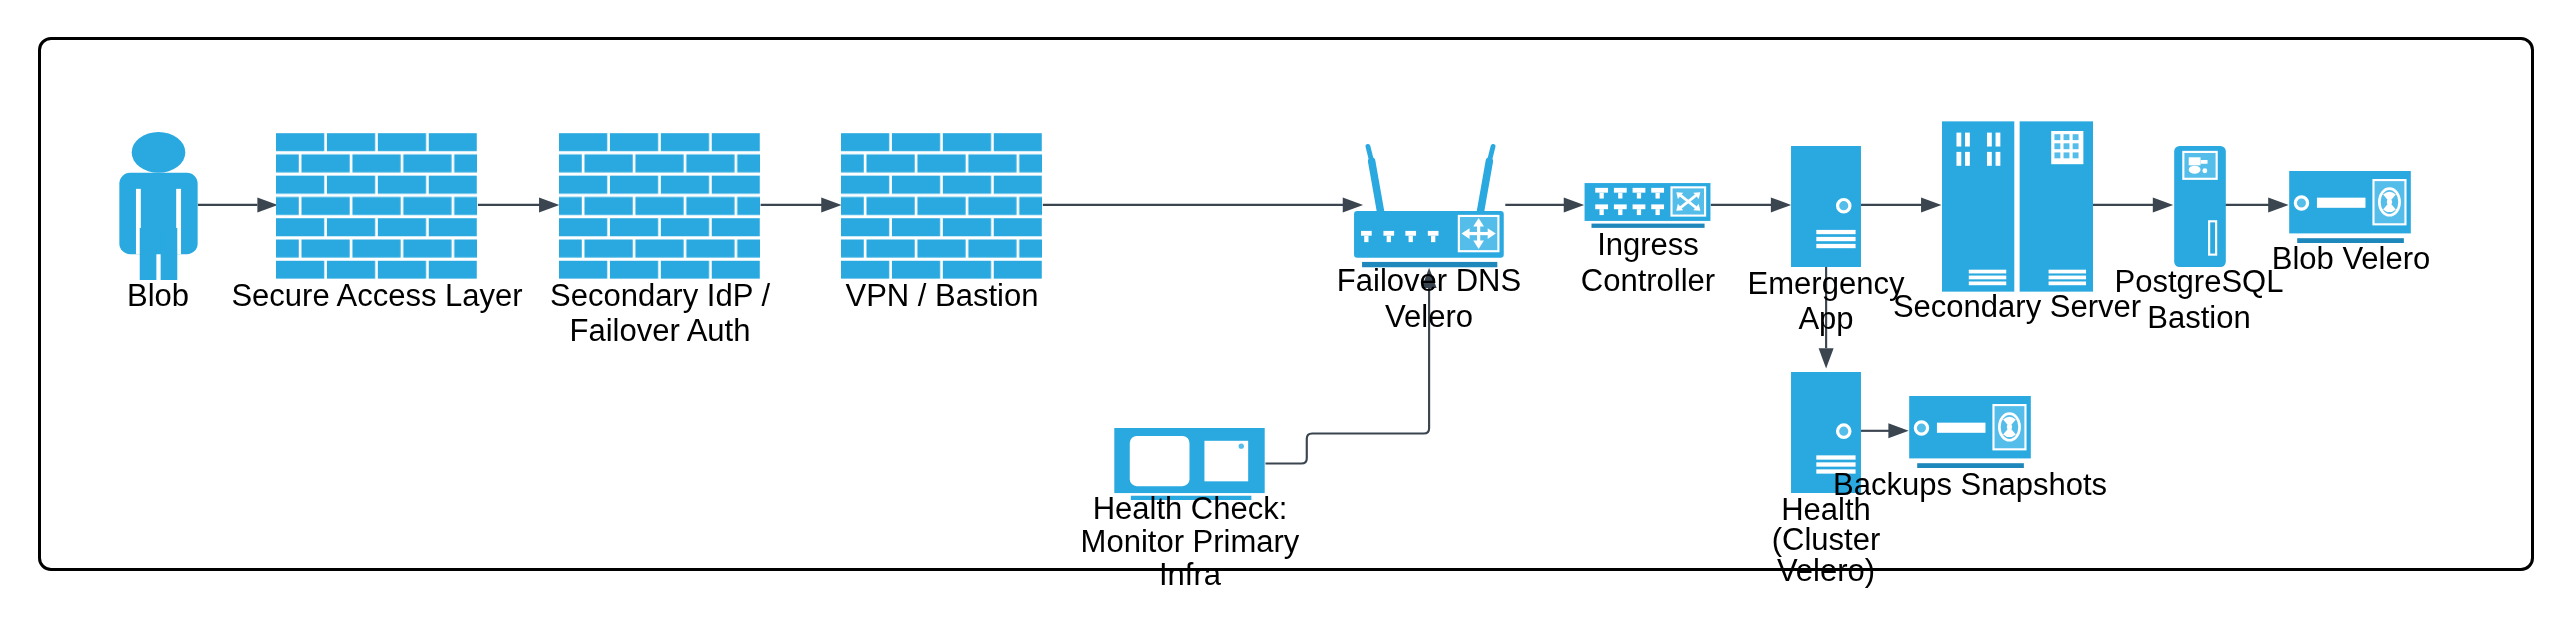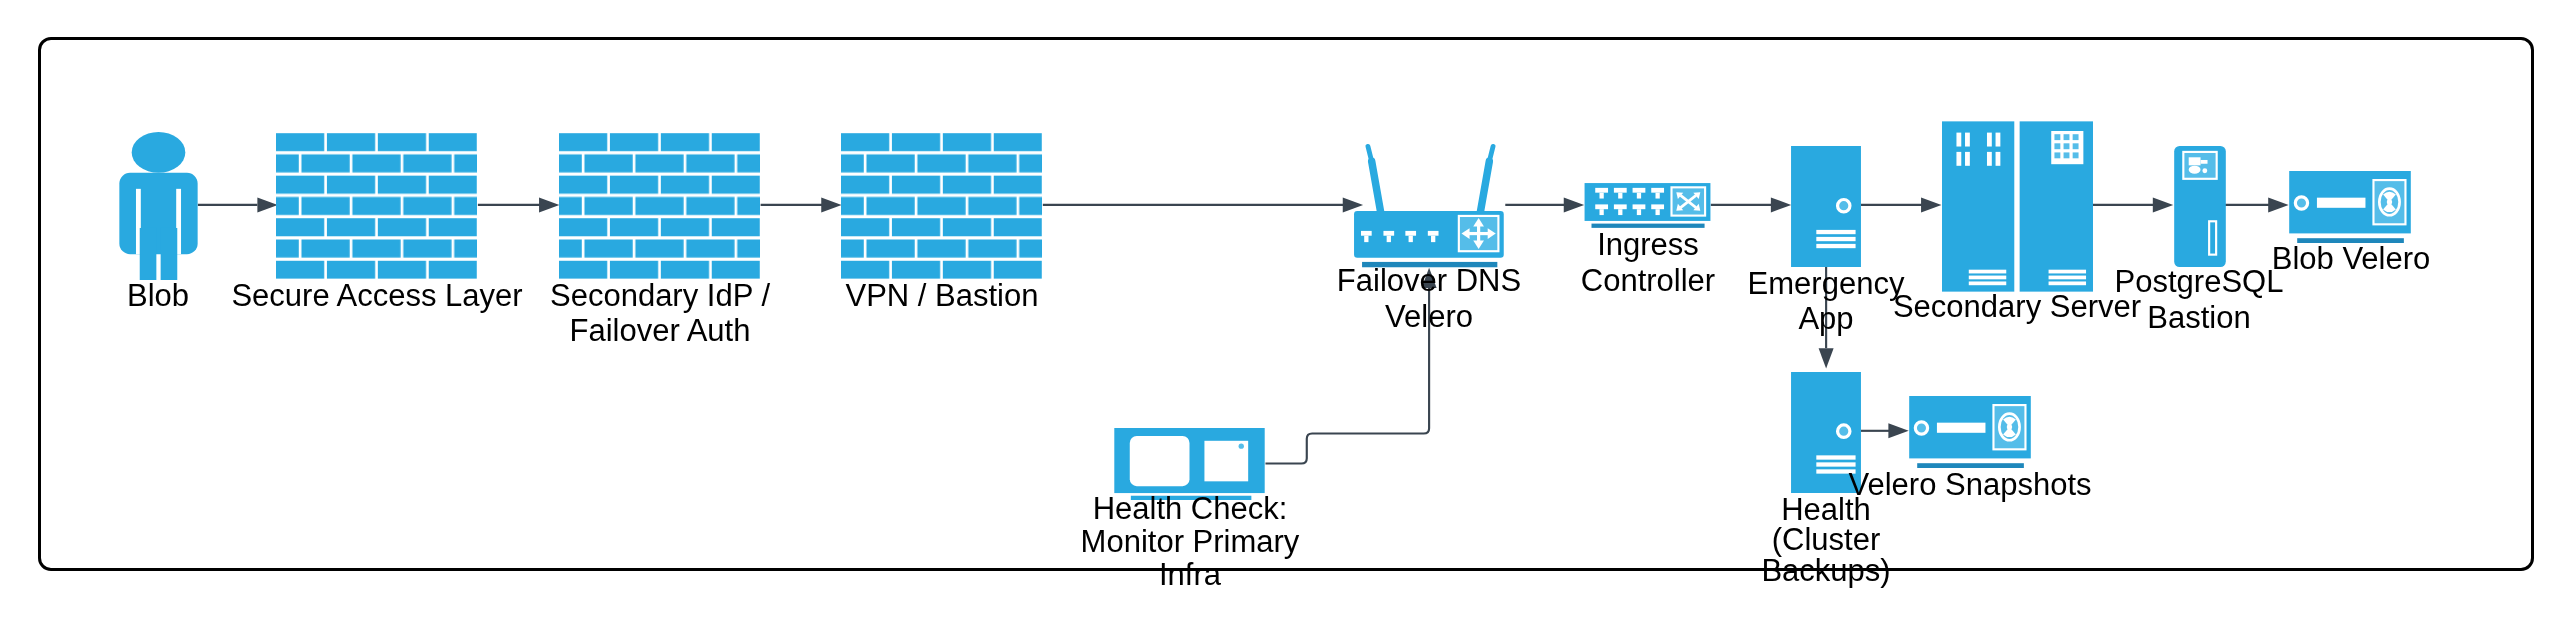--- a/index.html
+++ b/index.html
@@ -296,17 +296,17 @@
   <div class="lbl" style="left:1826px;top:318px">App</div>
   <div class="lbl" style="left:2017px;top:306px">Secondary Server</div>
   <div class="lbl" style="left:2199px;top:281px">PostgreSQL</div>
   <div class="lbl" style="left:2199px;top:317px">Bastion</div>
   <div class="lbl" style="left:2351px;top:258px">Blob Velero</div>
   <div class="lbl" style="left:1190px;top:508px">Health Check:</div>
   <div class="lbl" style="left:1190px;top:541px">Monitor Primary</div>
   <div class="lbl" style="left:1190px;top:574px">Infra</div>
   <div class="lbl" style="left:1826px;top:509px">Health</div>
   <div class="lbl" style="left:1826px;top:539px">(Cluster</div>
-  <div class="lbl" style="left:1826px;top:570px">Backups)</div>
-  <div class="lbl" style="left:1970px;top:484px">Velero Snapshots</div>
+  <div class="lbl" style="left:1826px;top:570px">Velero)</div>
+  <div class="lbl" style="left:1970px;top:484px">Backups Snapshots</div>
 
 </div>
 
 
 </body></html>

